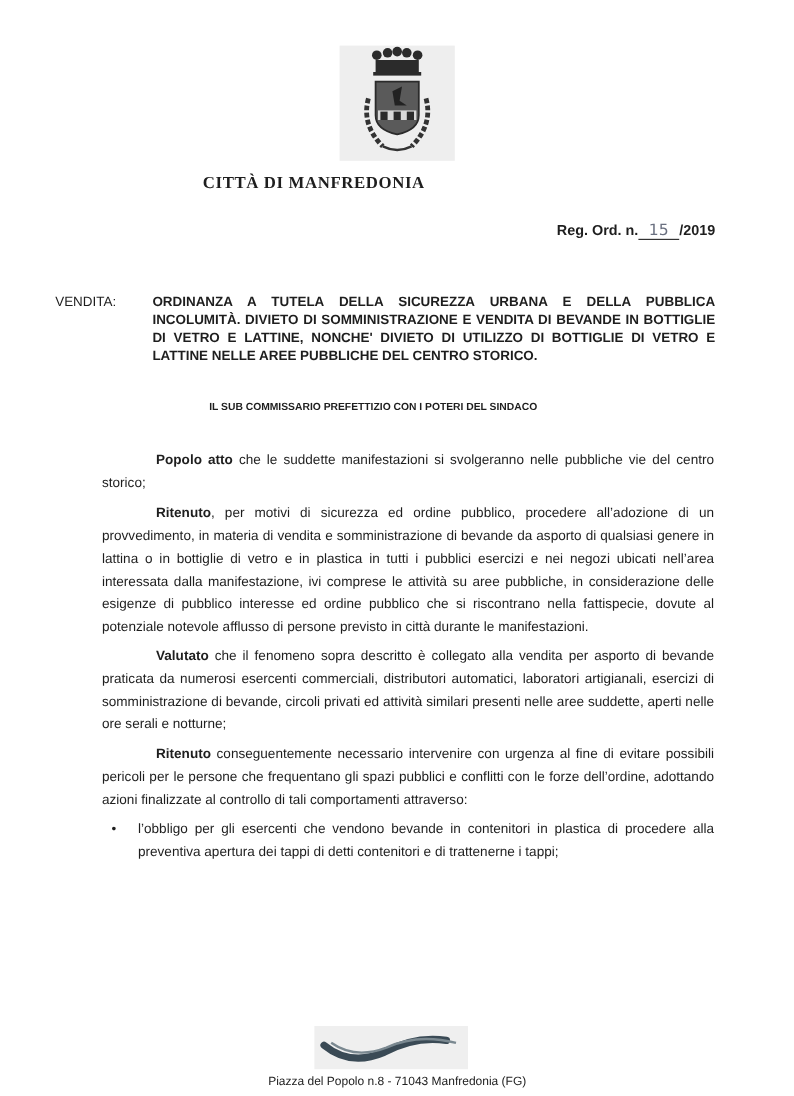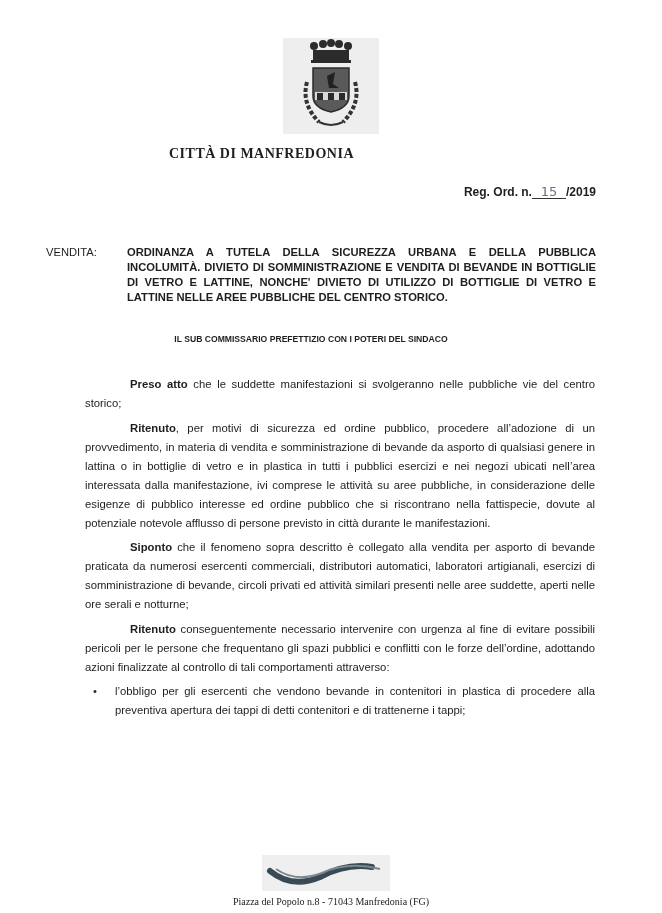--- a/index.html
+++ b/index.html
@@ -17,21 +17,21 @@
   #subject .lbl { position: absolute; left: 0; top: 0; font-weight: normal; }
   #subject .body { margin-left: 81px; font-weight: bold; text-align: justify; }
   #authority { left: 0; width: 622px; top: 334px; text-align: center; font-size: 8.6px; font-weight: bold; }
   #content { left: 85px; top: 375px; width: 510px; font-size: 11.3px; line-height: 19px; }
   #content p { margin: 0 0 5.5px 0; text-indent: 45px; text-align: justify; }
   #content b { font-weight: bold; }
   #content ul { margin: 0; padding: 0 0 0 30px; list-style: none; }
   #content li { position: relative; margin-bottom: 0; text-align: justify; }
   #content li::before { content: "\2022"; position: absolute; left: -22px; top: 0; }
   #footer-logo { left: 262px; top: 855px; width: 128px; height: 36px; background: #efefef; }
-  #footer-address { left: 0; width: 662px; top: 896px; text-align: center; font-size: 10px; color: #222; font-family: Liberation Serif, serif; }
+  #footer-address { left: 0; width: 662px; top: 896px; text-align: center; font-size: 10px; color: #222; }
 </style>
 </head>
 <body>
 
 <div id="crest" class="abs">
   <svg width="96" height="96" viewBox="0 0 96 96">
     <g fill="#2b2b2b">
       <rect x="30" y="12" width="36" height="10"></rect>
       <circle cx="31" cy="8" r="4"></circle>
         <circle cx="40" cy="6" r="4"></circle>
@@ -60,23 +60,23 @@
 </div>
 
 <div id="subject" class="abs">
   <span class="lbl">VENDITA:</span>
   <div class="body">ORDINANZA A TUTELA DELLA SICUREZZA URBANA E DELLA PUBBLICA INCOLUMITÀ. DIVIETO DI SOMMINISTRAZIONE E VENDITA DI BEVANDE IN BOTTIGLIE DI VETRO E LATTINE, NONCHE' DIVIETO DI UTILIZZO DI BOTTIGLIE DI VETRO E LATTINE NELLE AREE PUBBLICHE DEL CENTRO STORICO.</div>
 </div>
 
 <div id="authority" class="abs">IL SUB COMMISSARIO PREFETTIZIO CON I POTERI DEL SINDACO</div>
 
 <div id="content" class="abs">
-  <p><b>Preso atto</b><span> che le suddette manifestazioni si svolgeranno nelle pubbliche vie del centro storico;</span></p>
+  <p><b>Popolo atto</b><span> che le suddette manifestazioni si svolgeranno nelle pubbliche vie del centro storico;</span></p>
   <p><b>Ritenuto</b><span>, per motivi di sicurezza ed ordine pubblico, procedere all’adozione di un provvedimento, in materia di vendita e somministrazione di bevande da asporto di qualsiasi genere in lattina o in bottiglie di vetro e in plastica in tutti i pubblici esercizi e nei negozi ubicati nell’area interessata dalla manifestazione, ivi comprese le attività su aree pubbliche, in considerazione delle esigenze di pubblico interesse ed ordine pubblico che si riscontrano nella fattispecie, dovute al potenziale notevole afflusso di persone previsto in città durante le manifestazioni.</span></p>
-  <p><b>Siponto</b><span> che il fenomeno sopra descritto è collegato alla vendita per asporto di bevande praticata da numerosi esercenti commerciali, distributori automatici, laboratori artigianali, esercizi di somministrazione di bevande, circoli privati ed attività similari presenti nelle aree suddette, aperti nelle ore serali e notturne;</span></p>
+  <p><b>Valutato</b><span> che il fenomeno sopra descritto è collegato alla vendita per asporto di bevande praticata da numerosi esercenti commerciali, distributori automatici, laboratori artigianali, esercizi di somministrazione di bevande, circoli privati ed attività similari presenti nelle aree suddette, aperti nelle ore serali e notturne;</span></p>
   <p><b>Ritenuto</b><span> conseguentemente necessario intervenire con urgenza al fine di evitare possibili pericoli per le persone che frequentano gli spazi pubblici e conflitti con le forze dell’ordine, adottando azioni finalizzate al controllo di tali comportamenti attraverso:</span></p>
   <ul>
     <li>l’obbligo per gli esercenti che vendono bevande in contenitori in plastica di procedere alla preventiva apertura dei tappi di detti contenitori e di trattenerne i tappi;</li>
   </ul>
 </div>
 
 <div id="footer-logo" class="abs">
   <svg width="128" height="36" viewBox="0 0 128 36">
     <path d="M8 16 Q30 34 58 22 Q84 8 110 12" stroke="#3a4a55" stroke-width="6" fill="none" stroke-linecap="round"></path>
     <path d="M14 14 Q34 28 60 18 Q86 6 118 14" stroke="#7a8890" stroke-width="2" fill="none"></path>

